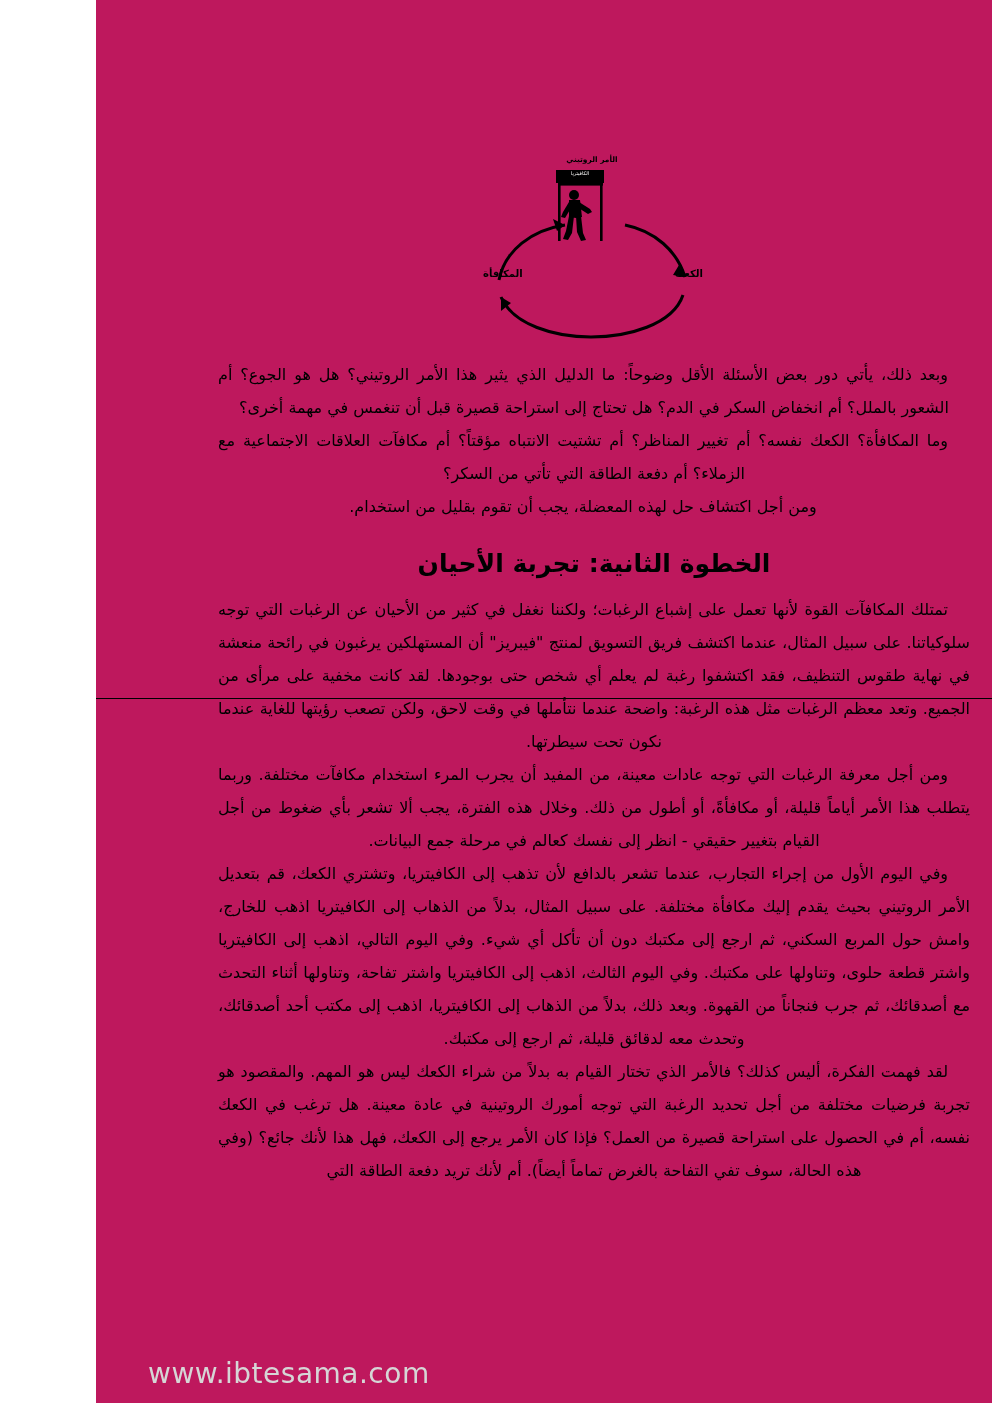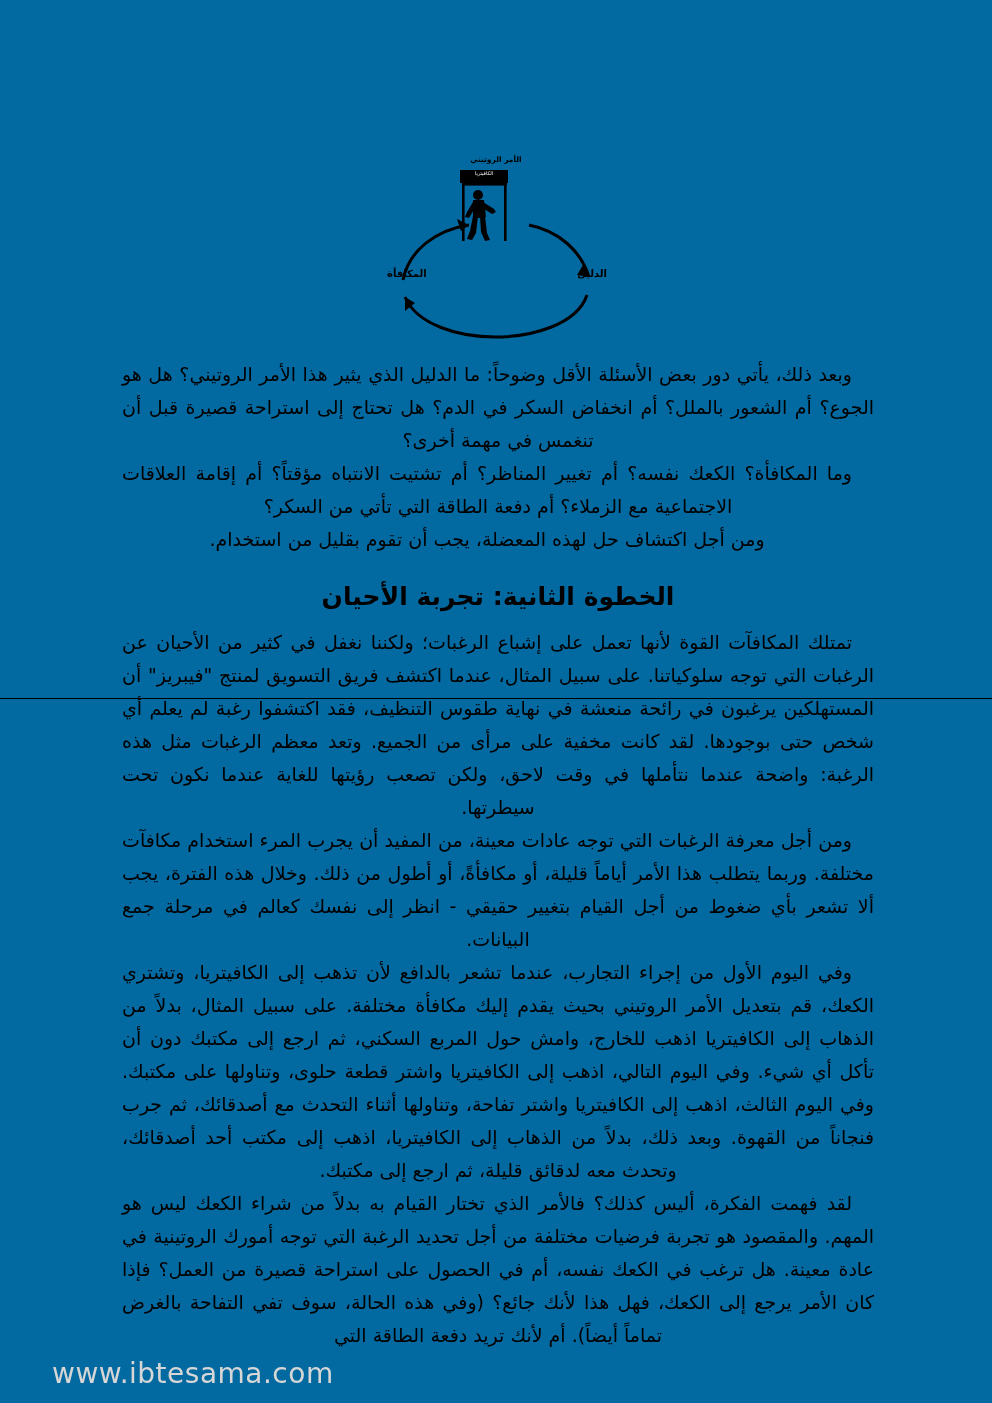--- a/index.html
+++ b/index.html
@@ -3,23 +3,23 @@
 <meta charset="utf-8">
 <title>Document Page</title>
 <style>
   html, body {
     margin: 0;
     padding: 0;
     background: #ffffff;
   }
   .page {
     position: relative;
-    width: 992px;
+    width: 896px;
     height: 1403px;
-    background: #0369a1;
+    background: #be185d;
     overflow: hidden;
     font-family: "DejaVu Sans", "Liberation Sans", sans-serif;
   }
 
   
   .figure-block {
     position: absolute;
     left: 0;
     top: 145px;
     width: 992px;
@@ -85,21 +85,21 @@
   .body-col {
     position: absolute;
     left: 122px;
     top: 358px;
     width: 752px;
   }
   p.para {
     margin: 0;
     padding: 0;
     font-family: "DejaVu Sans", "Liberation Sans", sans-serif;
-    font-size: 19px;
+    font-size: 16px;
     line-height: 33px;
     color: #000;
     text-align: justify;
     text-align-last: center;
     direction: rtl;
     font-weight: 400;
     text-indent: 22px;
   }
   p.para.center-last { text-align-last: center; }
 
@@ -177,29 +177,29 @@
           <path d="M 92 71 L 97 71 L 95 88 L 91 95 L 86 94 L 89 86 Z"></path>
         </g>
       </svg>
 
       <div class="sign">
         <div class="sign-text">الكافيتريا</div>
       </div>
 
       <div class="loop-label top">الأمر الروتيني</div>
       <div class="loop-label left">المكافأة</div>
-      <div class="loop-label right">الدليل</div>
+      <div class="loop-label right">الكعك</div>
     </div>
   </div>
 
   <div class="body-col">
 
     <p class="para">وبعد ذلك، يأتي دور بعض الأسئلة الأقل وضوحاً: ما الدليل الذي يثير هذا الأمر الروتيني؟ هل هو الجوع؟ أم الشعور بالملل؟ أم انخفاض السكر في الدم؟ هل تحتاج إلى استراحة قصيرة قبل أن تنغمس في مهمة أخرى؟</p>
 
-    <p class="para">وما المكافأة؟ الكعك نفسه؟ أم تغيير المناظر؟ أم تشتيت الانتباه مؤقتاً؟ أم إقامة العلاقات الاجتماعية مع الزملاء؟ أم دفعة الطاقة التي تأتي من السكر؟</p>
+    <p class="para">وما المكافأة؟ الكعك نفسه؟ أم تغيير المناظر؟ أم تشتيت الانتباه مؤقتاً؟ أم مكافآت العلاقات الاجتماعية مع الزملاء؟ أم دفعة الطاقة التي تأتي من السكر؟</p>
 
     <p class="para center-last">ومن أجل اكتشاف حل لهذه المعضلة، يجب أن تقوم بقليل من استخدام.</p>
 
     <h2 class="heading">الخطوة الثانية: تجربة الأحيان</h2>
 
     <p class="para">تمتلك المكافآت القوة لأنها تعمل على إشباع الرغبات؛ ولكننا نغفل في كثير من الأحيان عن الرغبات التي توجه سلوكياتنا. على سبيل المثال، عندما اكتشف فريق التسويق لمنتج "فيبريز" أن المستهلكين يرغبون في رائحة منعشة في نهاية طقوس التنظيف، فقد اكتشفوا رغبة لم يعلم أي شخص حتى بوجودها. لقد كانت مخفية على مرأى من الجميع. وتعد معظم الرغبات مثل هذه الرغبة: واضحة عندما نتأملها في وقت لاحق، ولكن تصعب رؤيتها للغاية عندما نكون تحت سيطرتها.</p>
 
     <p class="para">ومن أجل معرفة الرغبات التي توجه عادات معينة، من المفيد أن يجرب المرء استخدام مكافآت مختلفة. وربما يتطلب هذا الأمر أياماً قليلة، أو مكافأةً، أو أطول من ذلك. وخلال هذه الفترة، يجب ألا تشعر بأي ضغوط من أجل القيام بتغيير حقيقي - انظر إلى نفسك كعالم في مرحلة جمع البيانات.</p>
 
     <p class="para">وفي اليوم الأول من إجراء التجارب، عندما تشعر بالدافع لأن تذهب إلى الكافيتريا، وتشتري الكعك، قم بتعديل الأمر الروتيني بحيث يقدم إليك مكافأة مختلفة. على سبيل المثال، بدلاً من الذهاب إلى الكافيتريا اذهب للخارج، وامش حول المربع السكني، ثم ارجع إلى مكتبك دون أن تأكل أي شيء. وفي اليوم التالي، اذهب إلى الكافيتريا واشتر قطعة حلوى، وتناولها على مكتبك. وفي اليوم الثالث، اذهب إلى الكافيتريا واشتر تفاحة، وتناولها أثناء التحدث مع أصدقائك، ثم جرب فنجاناً من القهوة. وبعد ذلك، بدلاً من الذهاب إلى الكافيتريا، اذهب إلى مكتب أحد أصدقائك، وتحدث معه لدقائق قليلة، ثم ارجع إلى مكتبك.</p>

